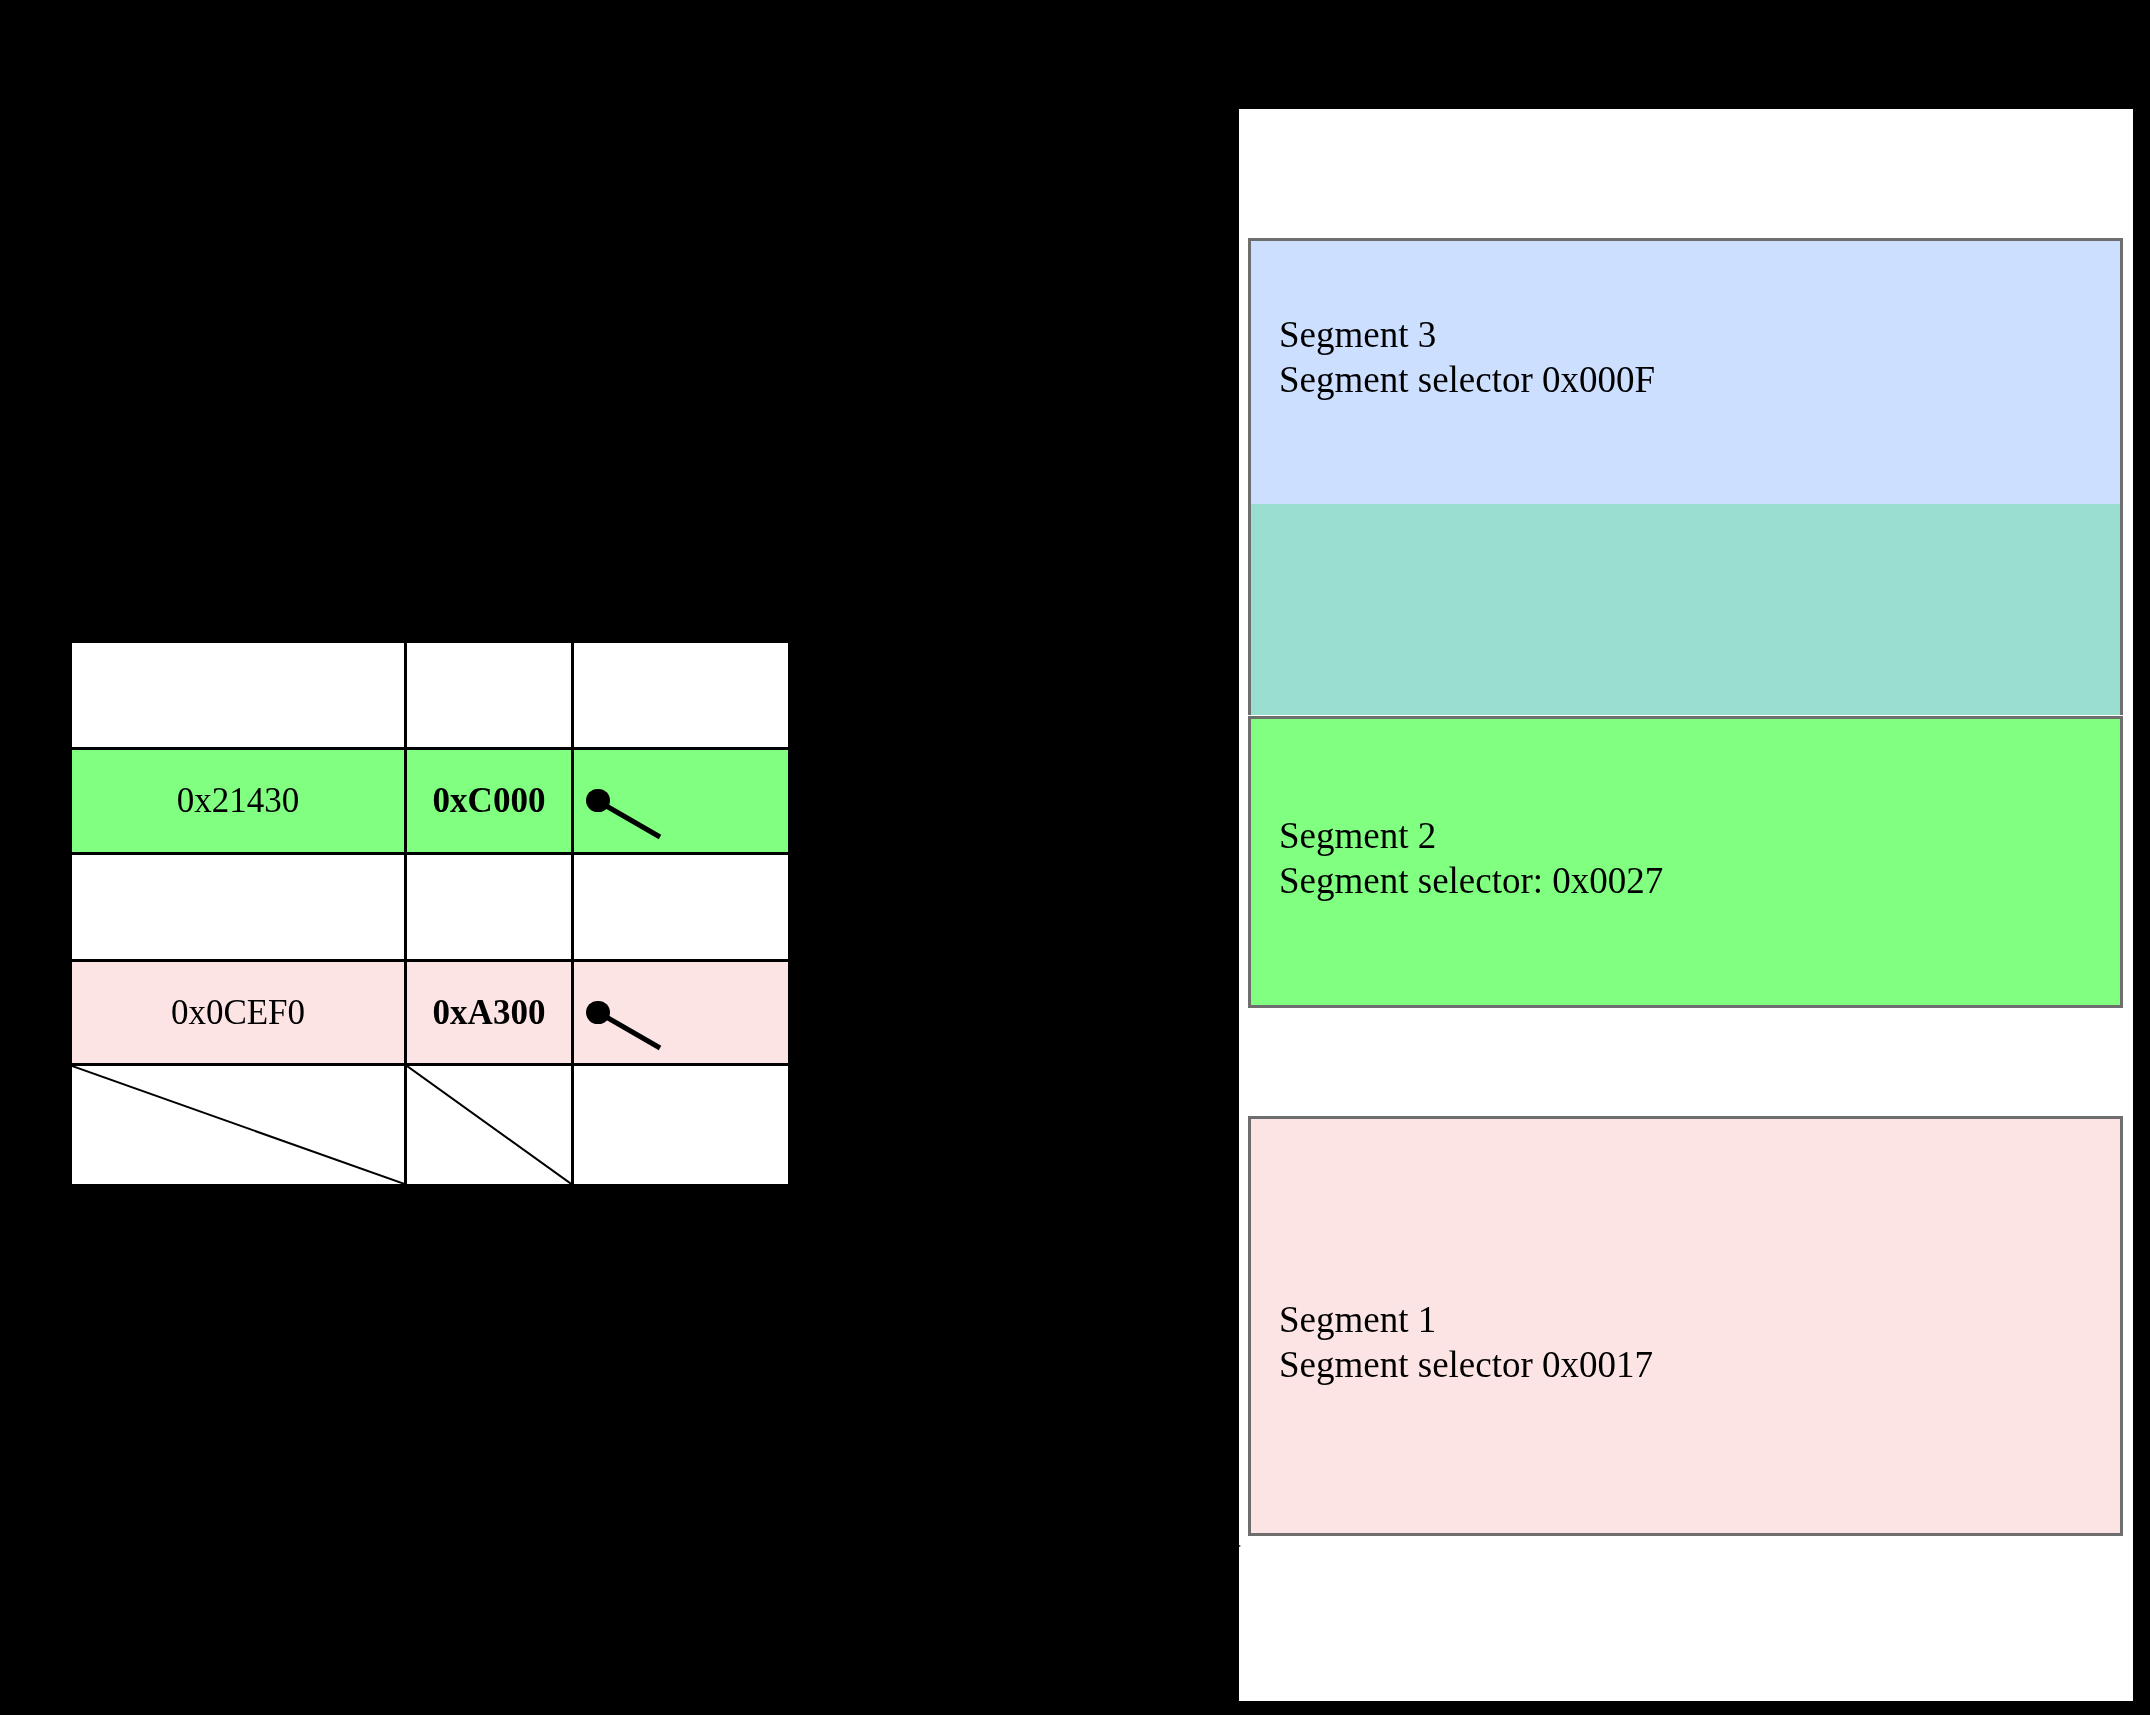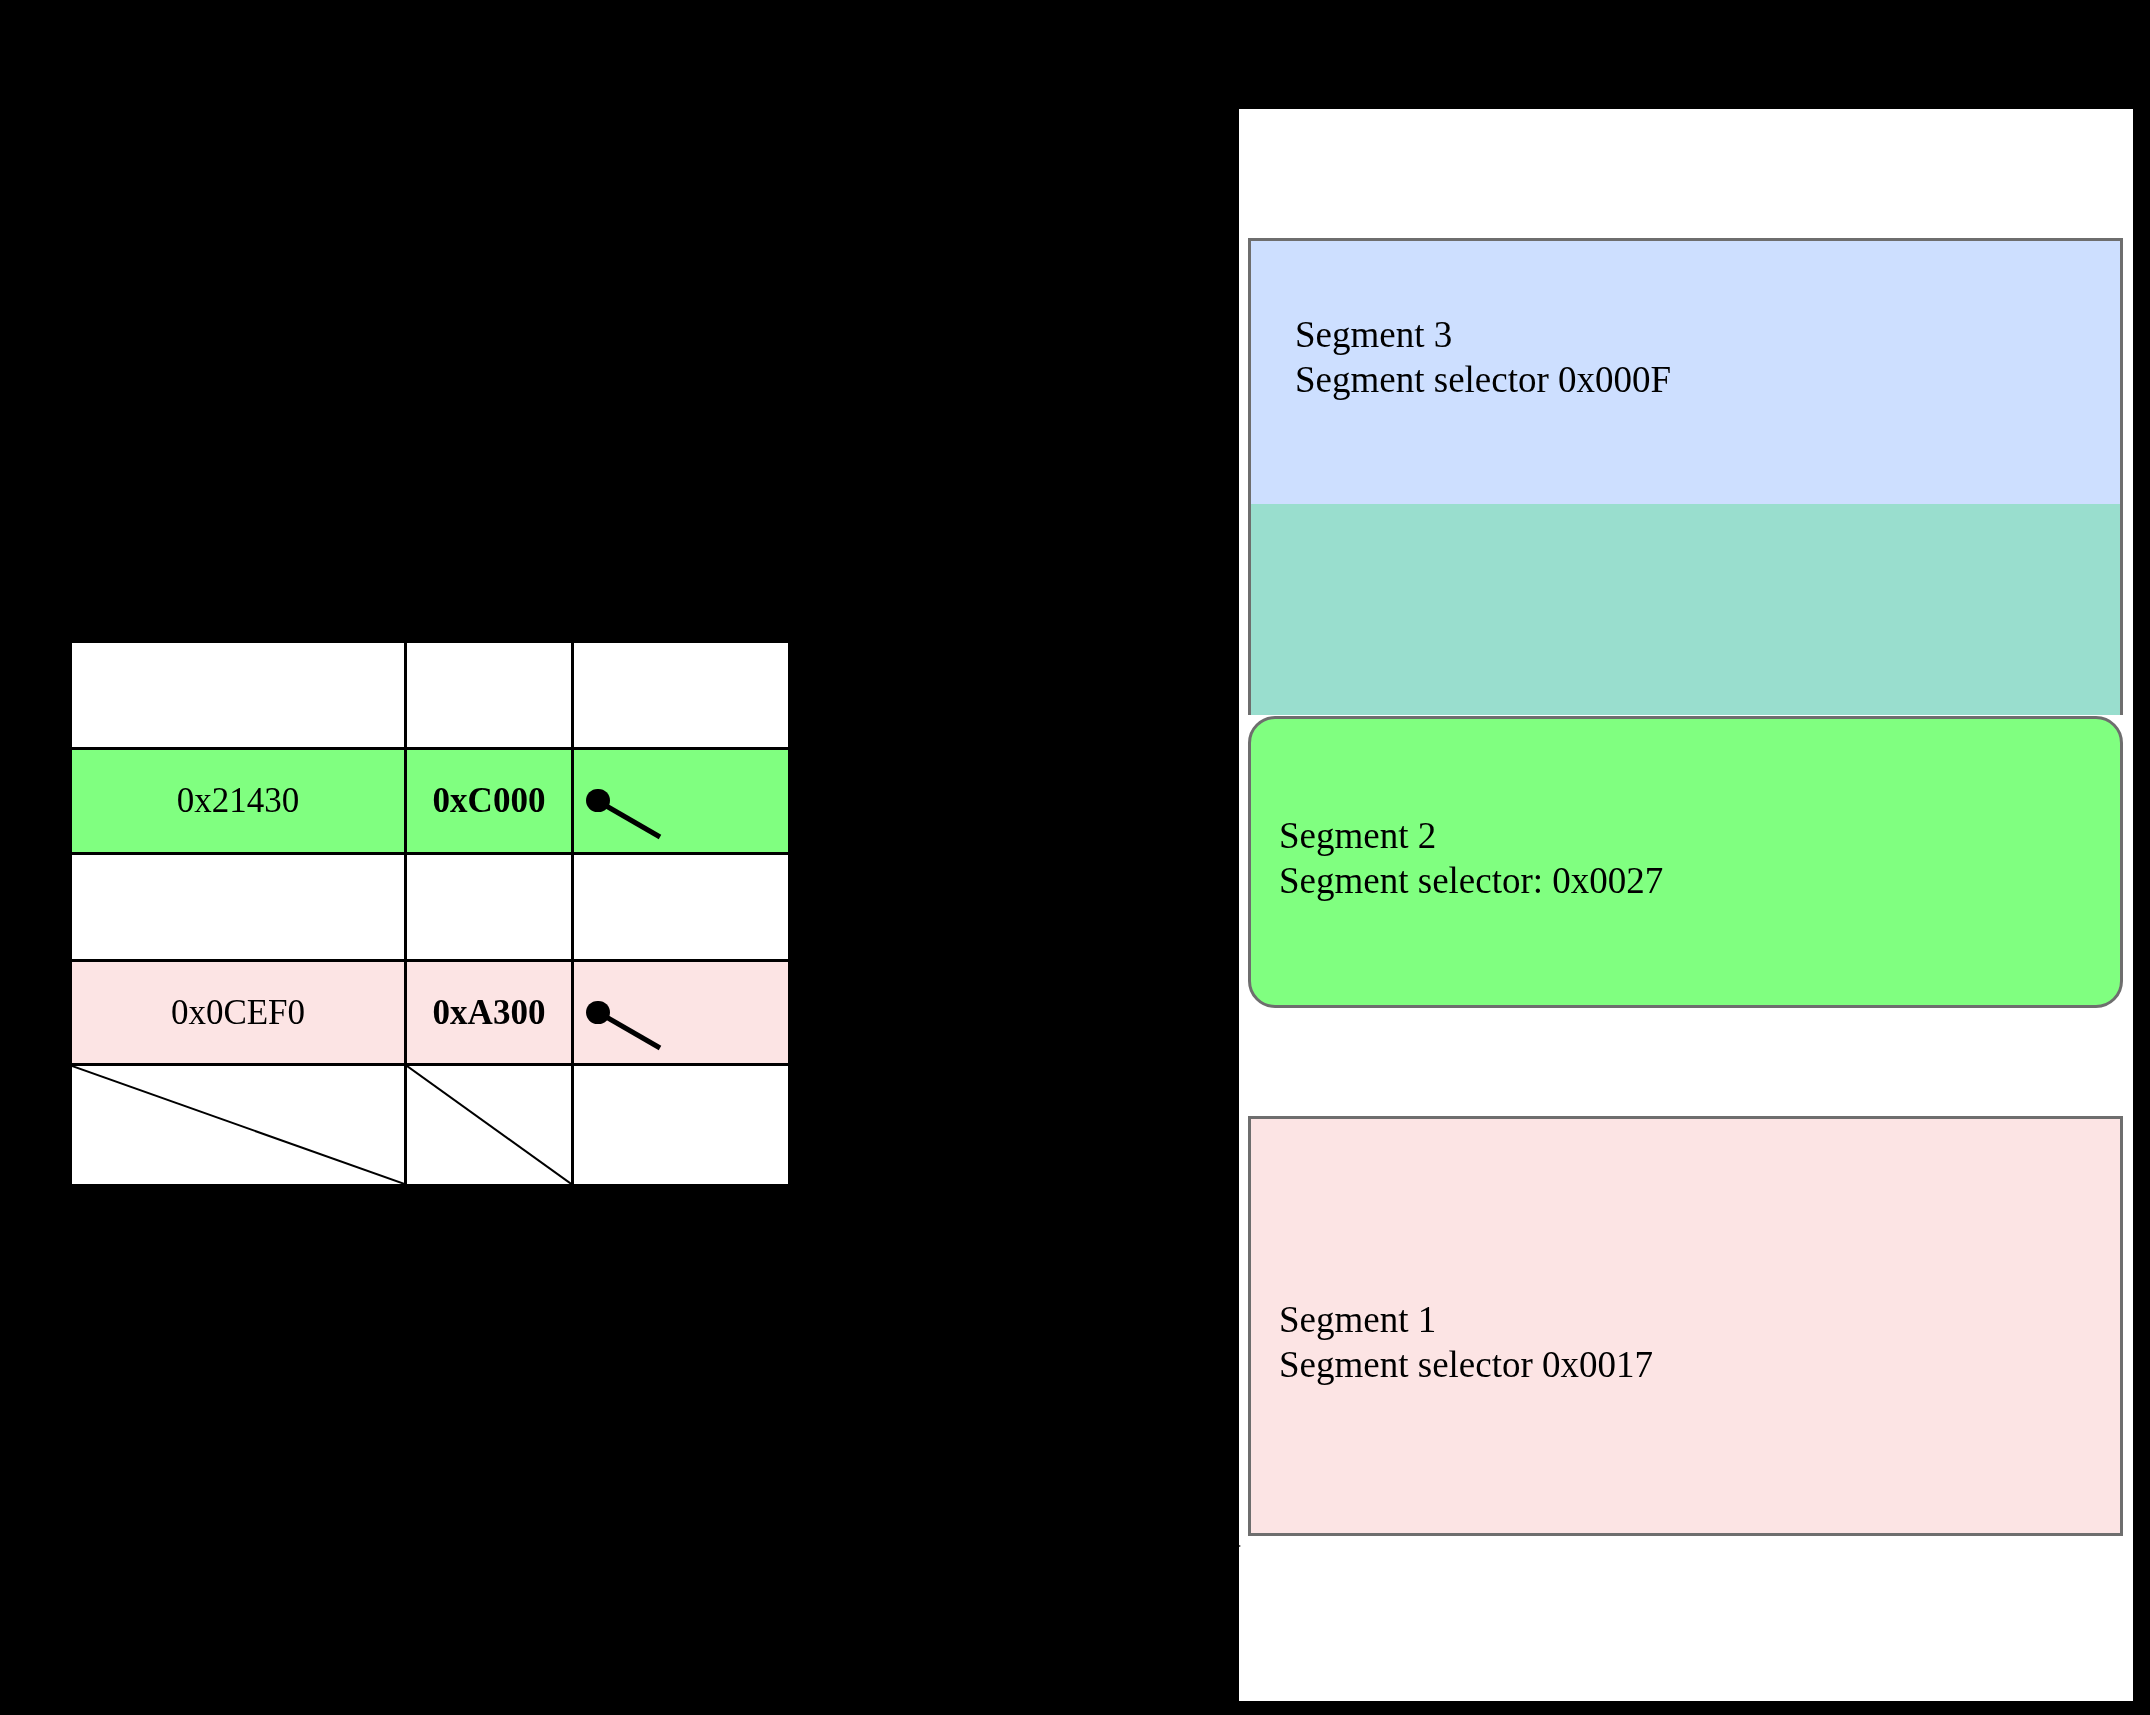--- a/index.html
+++ b/index.html
@@ -37,23 +37,23 @@
 
   
   #mem-panel{position:absolute;left:1239px;top:109px;width:894px;height:1592px;
              background:#fff;}
   .seg{position:absolute;left:9px;width:875px;border:3.4px solid #6e6e6e;
        box-sizing:border-box;}
   .seg-label{position:absolute;left:28px;font-size:37px;color:#000;
              line-height:1.22;white-space:pre-line;}
 
   #seg3{top:129px;height:267px;background:#cddfff;border-bottom:none;}
-  #seg3 .seg-label{top:71px;margin-left:16px;}
+  #seg3 .seg-label{top:71px;}
   #seg-teal{top:395px;height:211px;background:#99dece;border-top:none;border-bottom:none;}
-  #seg2{top:607px;height:292px;background:#80ff80;border-radius:27px;}
+  #seg2{top:607px;height:292px;background:#80ff80;}
   #seg2 .seg-label{top:94px;}
   #seg1{top:1007px;height:420px;background:#fce4e4;}
   #seg1 .seg-label{top:178px;}
 
   
   #seg1-arrow{position:absolute;left:1209px;top:1532px;width:0;height:0;
               border-top:14.6px solid transparent;border-bottom:14.6px solid transparent;
               border-left:32px solid #000;}
 </style>
 </head>

